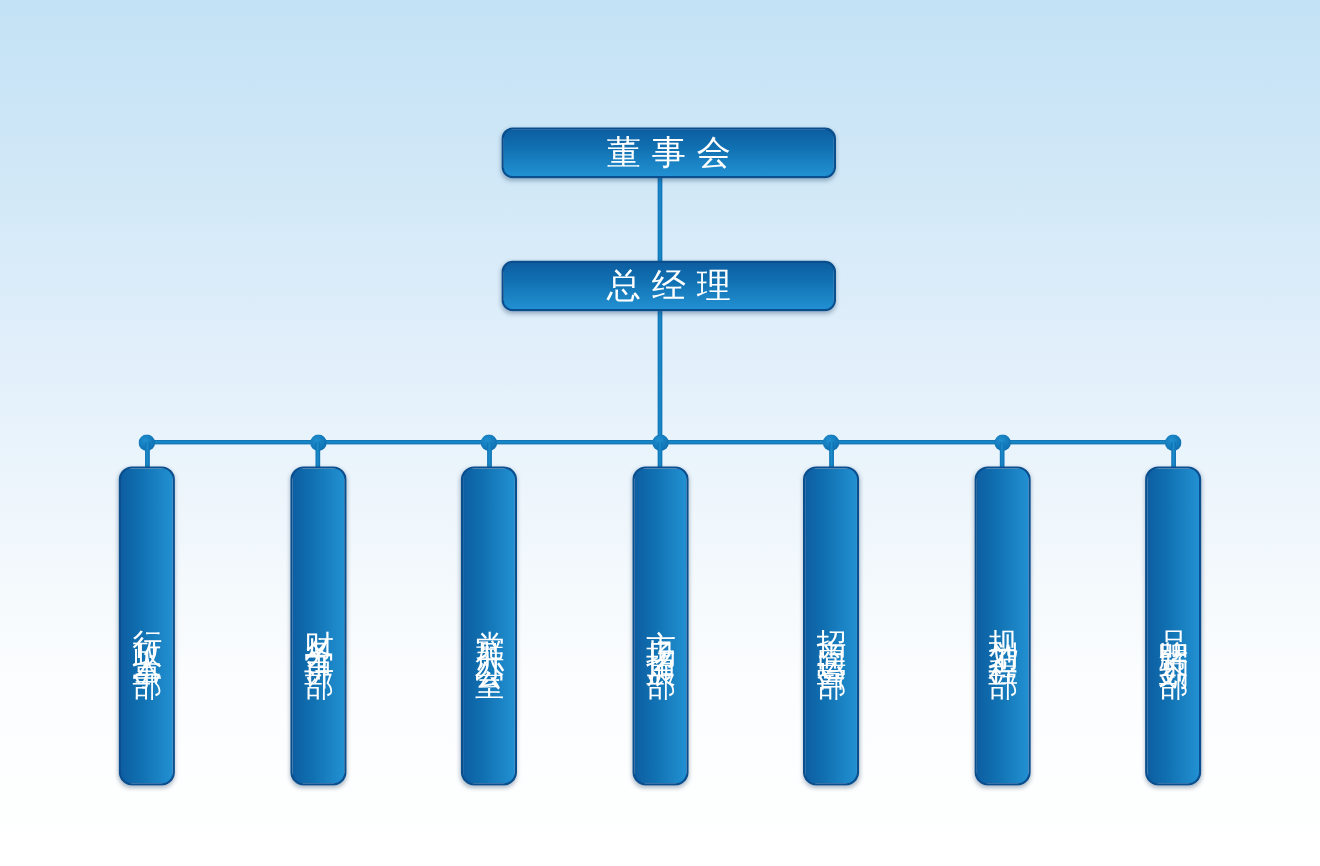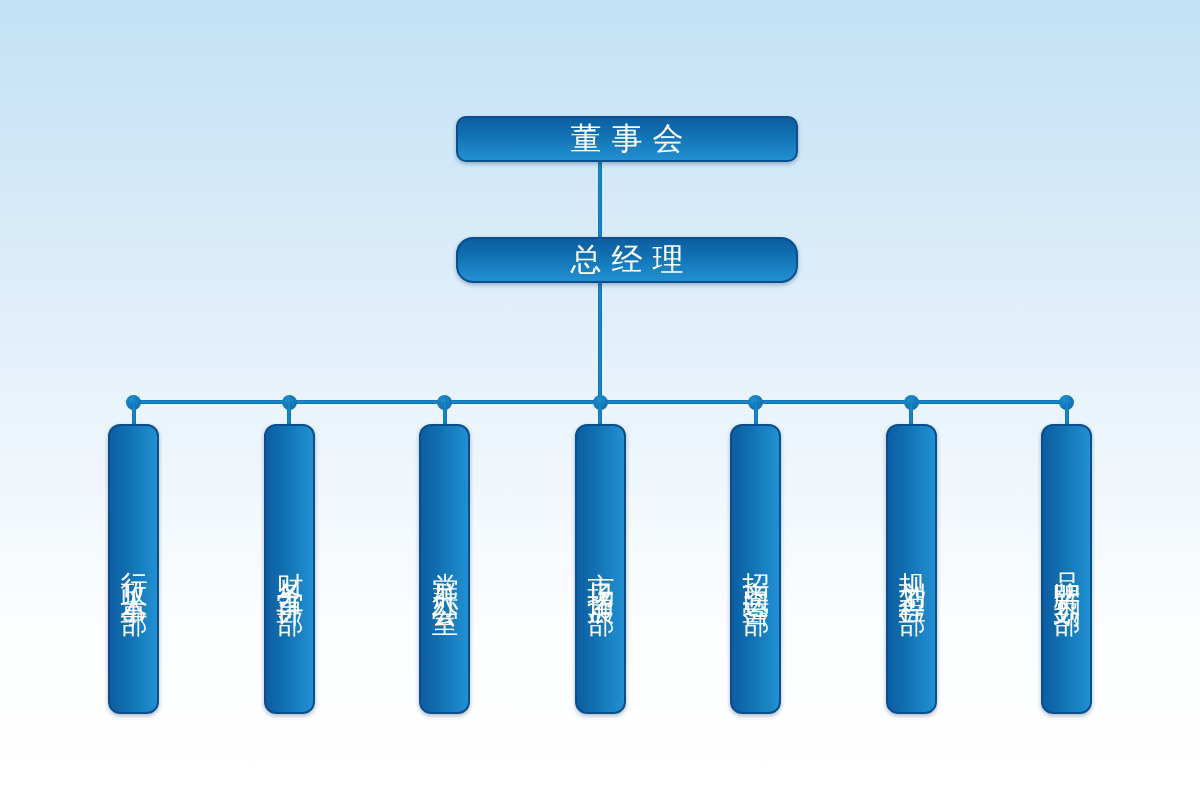--- a/index.html
+++ b/index.html
@@ -34,21 +34,21 @@
   .node {
     position: absolute;
     display: flex;
     align-items: center;
     justify-content: center;
     color: #ffffff;
     border: 2px solid #0a4e8e;
     box-shadow: 0 2px 4px rgba(25, 60, 95, 0.35);
   }
   .node.h-box {
-    width: 342px;
+    width: 304px;
     height: 46px;
     border-radius: 10px;
     background: linear-gradient(180deg, #0d5ea1 0%, #1070b1 38%, #1a82c3 72%, #2190d2 100%);
     font-size: 31px;
     letter-spacing: 10px;
     text-indent: 10px; 
     font-weight: 500;
   }
   .node.v-box {
     width: 51px;
@@ -88,21 +88,21 @@
   <div class="line" style="left:443px; top:402px; width:4px; height:23px;"></div>
   <div class="line" style="left:598px; top:402px; width:4px; height:23px;"></div>
   <div class="line" style="left:754px; top:402px; width:4px; height:23px;"></div>
   <div class="line" style="left:909px; top:402px; width:4px; height:23px;"></div>
   <div class="line" style="left:1065px; top:402px; width:4px; height:23px;"></div>
 
   <div class="node h-box" style="left:456px; top:116px;">
     <span>董事会</span>
   </div>
 
-  <div class="node h-box" style="left:456px; top:237px;border-radius:17px;">
+  <div class="node h-box" style="left:456px; top:237px;">
     <span>总经理</span>
   </div>
 
   <div class="node v-box" style="left:108px; top:424px;">
     <span class="v-label">行政人事部</span>
   </div>
   <div class="node v-box" style="left:264px; top:424px;">
     <span class="v-label">财务审计部</span>
   </div>
   <div class="node v-box" style="left:419px; top:424px;">

